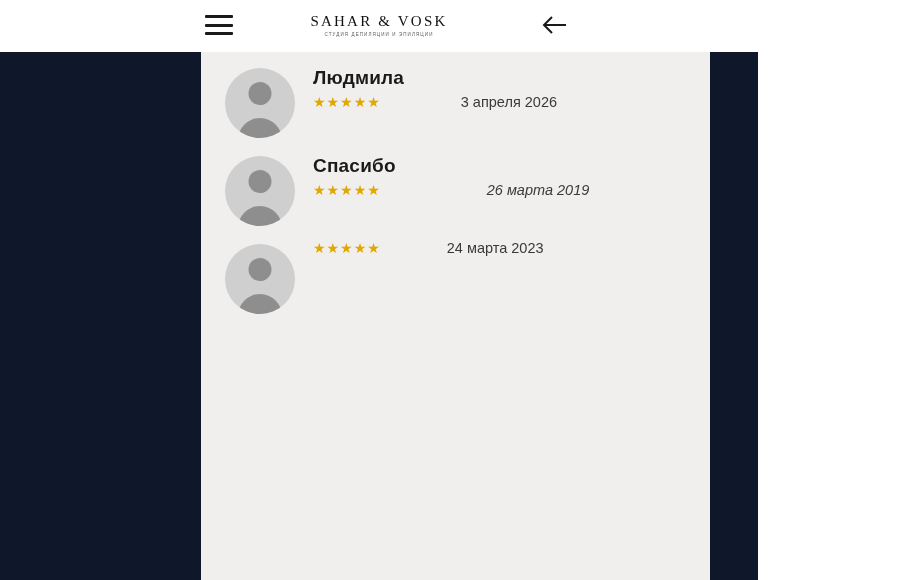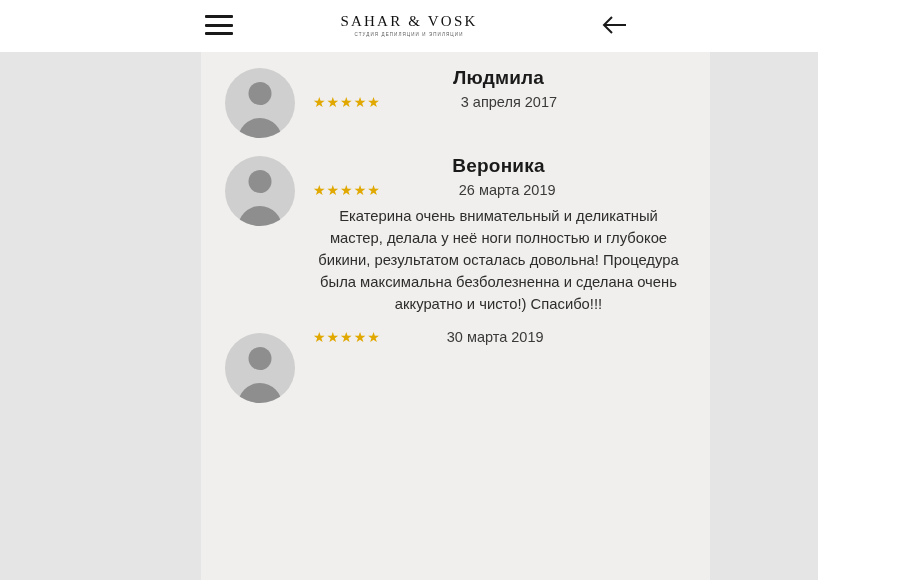--- a/index.html
+++ b/index.html
@@ -8,23 +8,23 @@
   }
   body {
     width: 910px;
     height: 580px;
     background: #ffffff;
     font-family: "Liberation Sans", sans-serif;
     overflow: hidden;
   }
   .screen {
     position: relative;
-    width: 818px;
+    width: 758px;
     height: 580px;
-    background: #e5e5e5;
+    background: #0f172a;
     overflow: hidden;
   }
   
   .topbar {
     position: relative;
     height: 52px;
     background: #ffffff;
     display: flex;
     align-items: center;
     justify-content: center;
@@ -80,21 +80,20 @@
 
   
   .page {
     position: absolute;
     left: 201px;
     top: 52px;
     width: 509px;
     height: 528px;
     background: #f0efed;
     overflow: hidden;
-    text-align: center;
   }
   .page-inner {
     padding: 12px 0 0 0;
   }
   .review {
     display: flex;
     padding: 0 26px 0 24px;
     margin-bottom: 14px;
   }
   .avatar {
@@ -156,21 +155,21 @@
     margin-left: 22px;
   }
   .rv-text {
     font-size: 14.8px;
     line-height: 22px;
     color: #2d2d2d;
     white-space: pre-line;
   }
   .r1 .rv-meta { margin-bottom: 9px; }
   .r1 .rv-date { margin-left: 80px; }
-  .r2 .rv-date { margin-left: 78px; }
+  .r2 .rv-date { margin-left: 106px; font-style: italic; }
   .r3 .rv-date { margin-left: 66px; }
 </style>
 </head>
 <body>
 
 <div class="screen">
 
   <div class="topbar">
 
     <div class="menu-btn">
@@ -197,49 +196,48 @@
 
       <div class="review r1">
         <div class="avatar">
           <div class="head"></div>
           <div class="body"></div>
         </div>
         <div class="rv-content">
           <div class="rv-author">Людмила</div>
           <div class="rv-meta">
             <div class="stars">★★★★★</div>
-            <div class="rv-date">3 апреля 2017</div>
+            <div class="rv-date">3 апреля 2026</div>
           </div>
         </div>
       </div>
 
       <div class="review r2">
         <div class="avatar">
           <div class="head"></div>
           <div class="body"></div>
         </div>
         <div class="rv-content">
-          <div class="rv-author">Вероника</div>
+          <div class="rv-author">Спасибо</div>
           <div class="rv-meta">
             <div class="stars">★★★★★</div>
             <div class="rv-date">26 марта 2019</div>
           </div>
-          <div class="rv-text">Екатерина очень внимательный и деликатный мастер, делала у неё ноги полностью и глубокое бикини, результатом осталась довольна! Процедура была максимальна безболезненна и сделана очень аккуратно и чисто!) Спасибо!!!</div>
         </div>
       </div>
 
       <div class="review r3">
         <div class="avatar">
           <div class="head"></div>
           <div class="body"></div>
         </div>
         <div class="rv-content">
           <div class="rv-meta">
             <div class="stars">★★★★★</div>
-            <div class="rv-date">30 марта 2019</div>
+            <div class="rv-date">24 марта 2023</div>
           </div>
         </div>
       </div>
 
     </div>
   </div>
 
 </div>
 
 </body></html>

